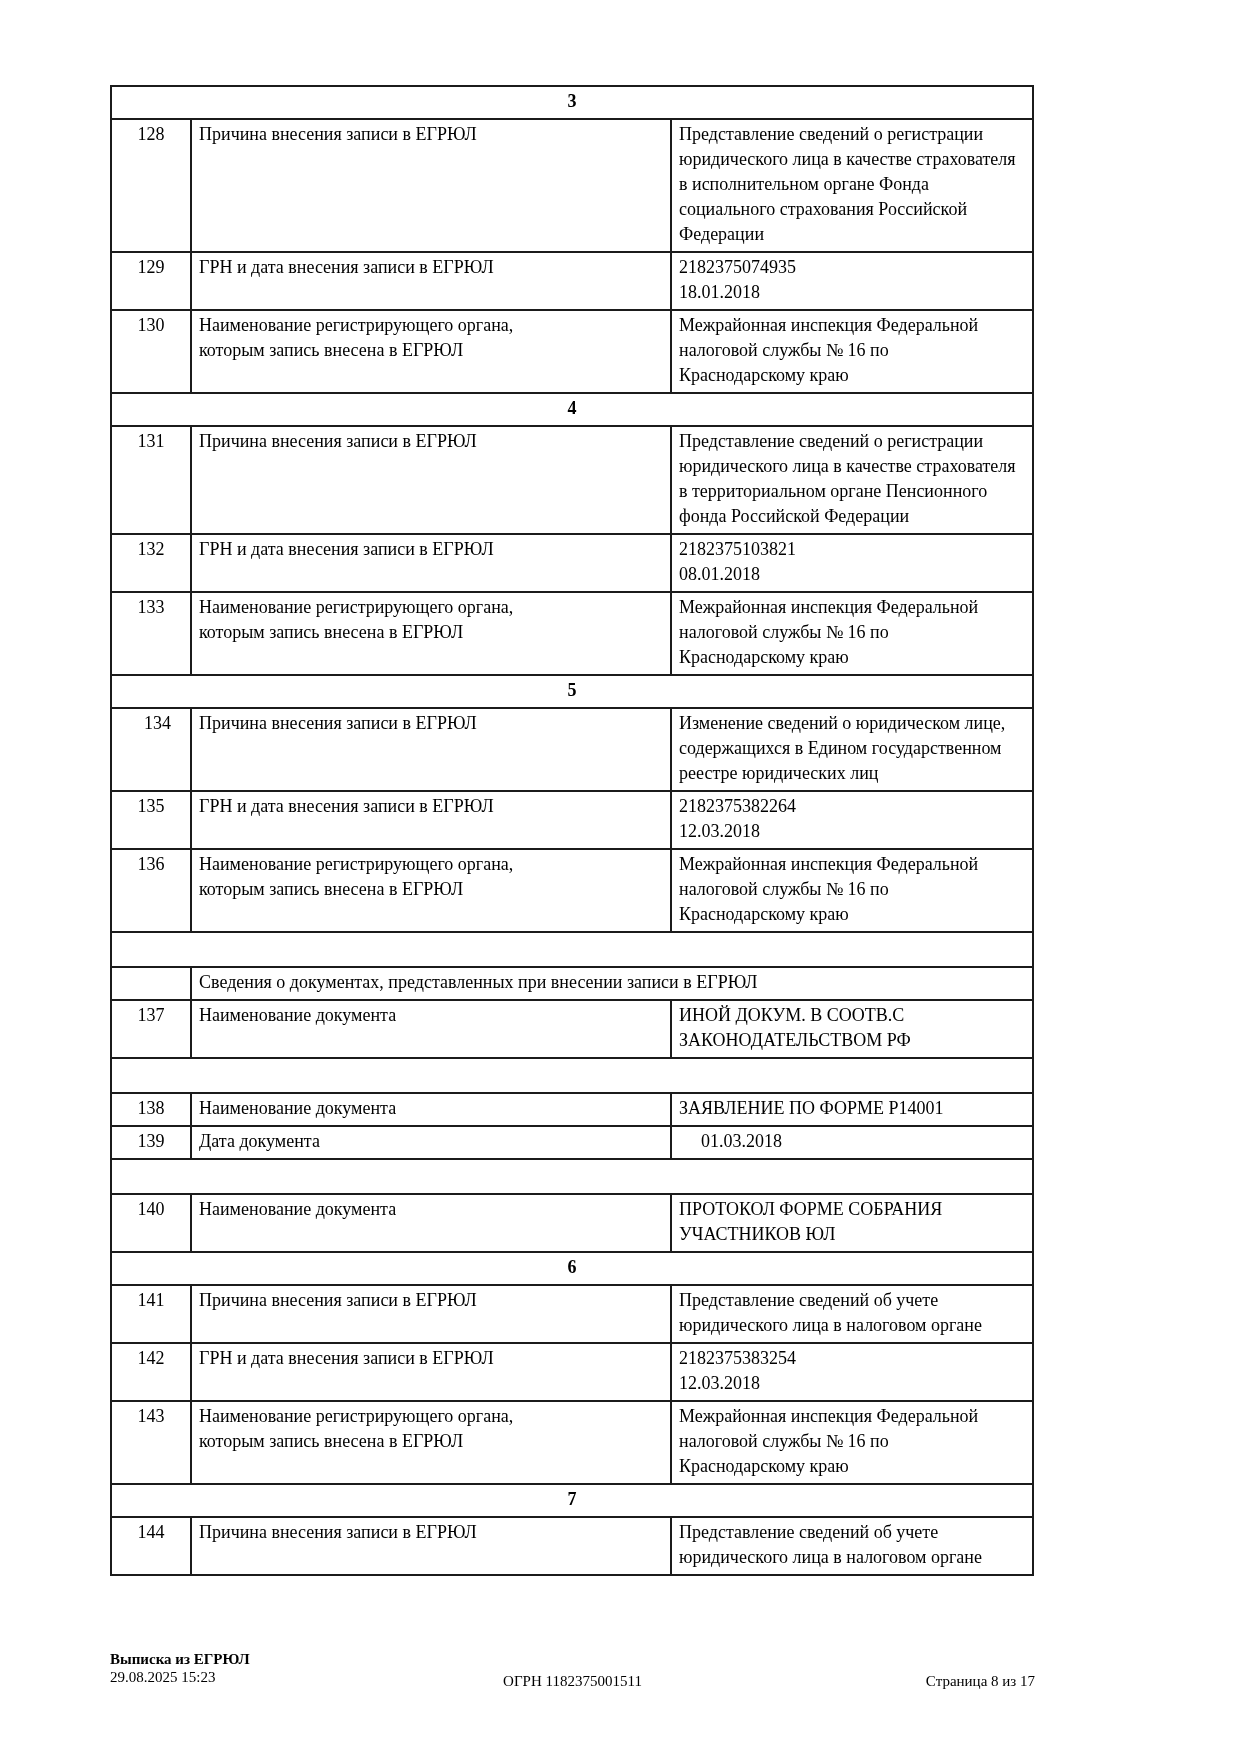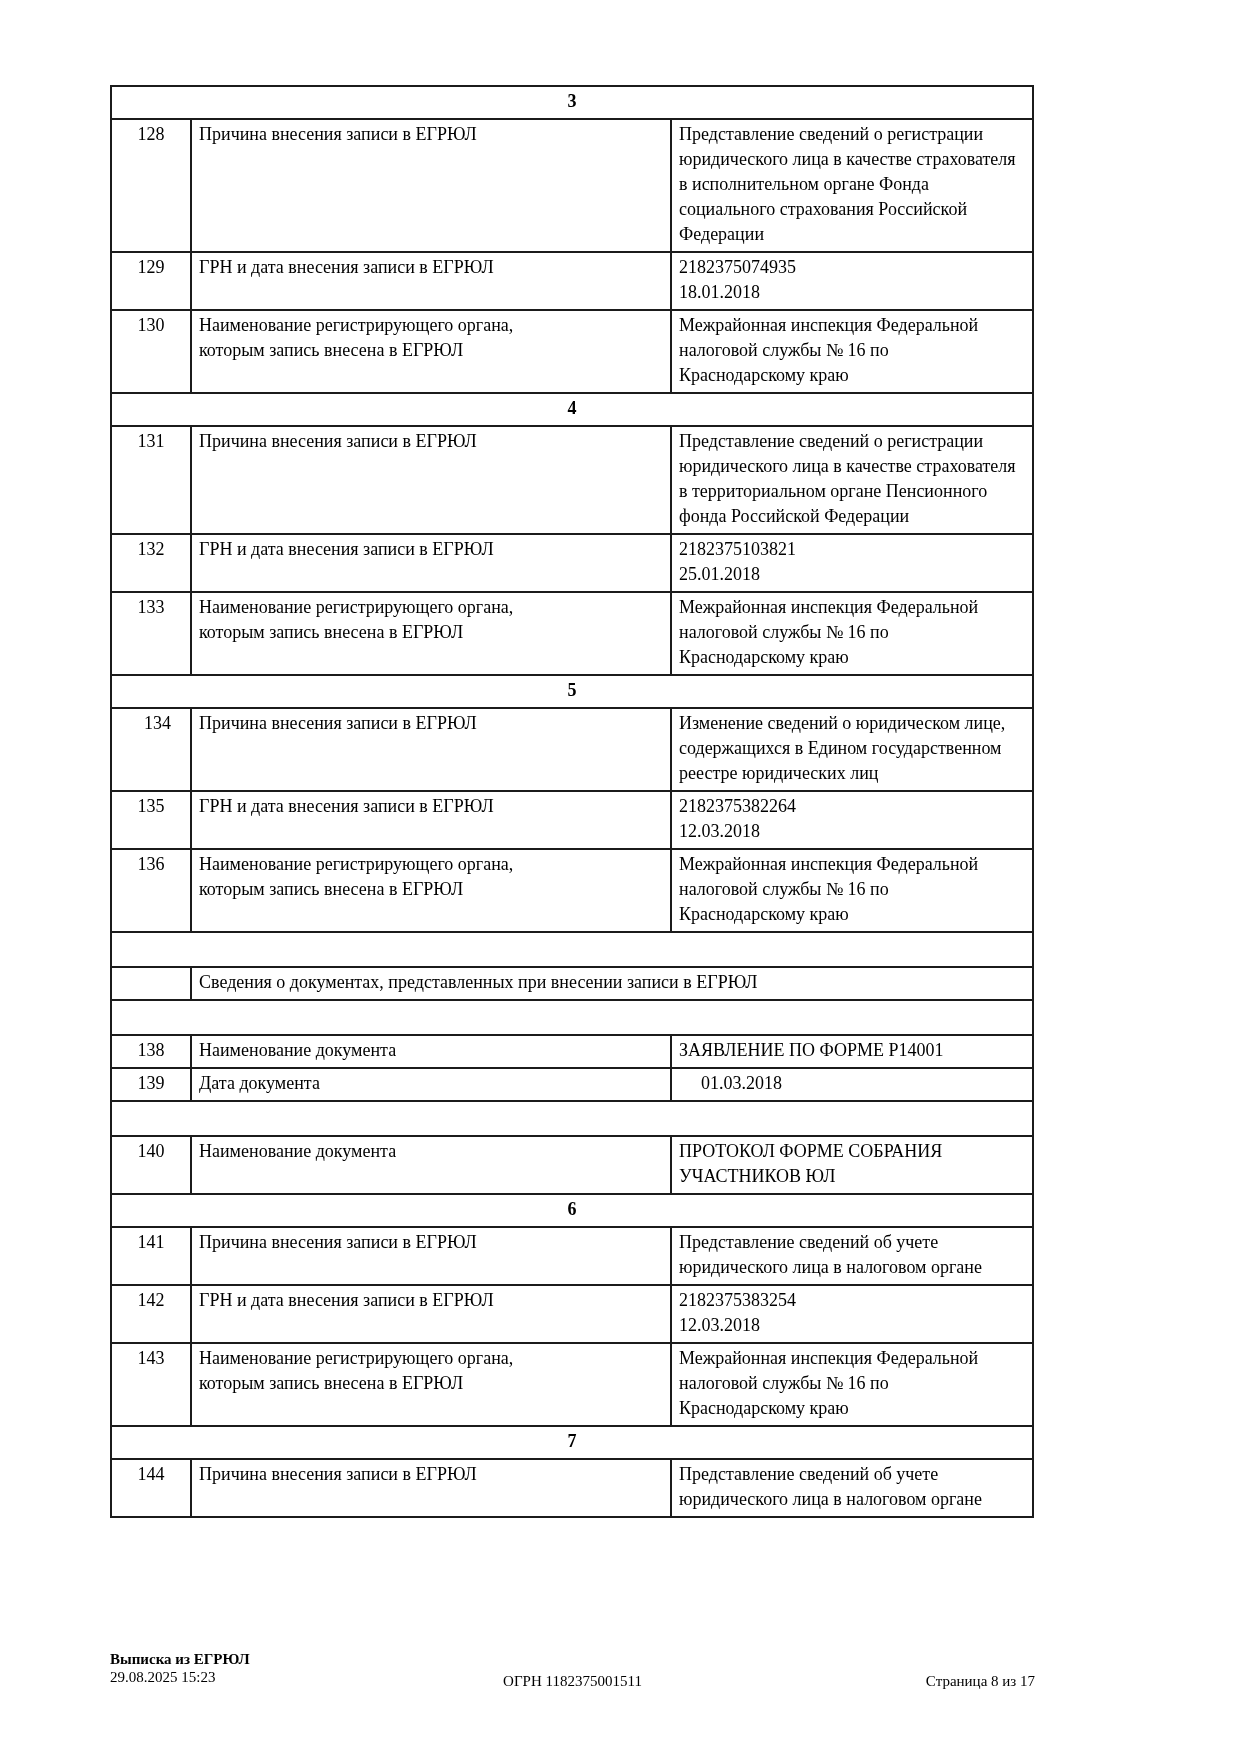--- a/index.html
+++ b/index.html
@@ -132,21 +132,21 @@
           <td class="label-cell" style="border-color: rgb(27, 27, 27);">Причина внесения записи в ЕГРЮЛ</td>
           <td class="value-cell" style="border-color: rgb(27, 27, 27);">Представление сведений о регистрации
 юридического лица в качестве страхователя
 в территориальном органе Пенсионного
 фонда Российской Федерации</td>
         </tr>
         <tr>
           <td class="num-cell" style="border-color: rgb(27, 27, 27);">132</td>
           <td class="label-cell" style="border-color: rgb(27, 27, 27);">ГРН и дата внесения записи в ЕГРЮЛ</td>
           <td class="value-cell" style="border-color: rgb(27, 27, 27);">2182375103821
-25.01.2018</td>
+08.01.2018</td>
         </tr>
         <tr>
           <td class="num-cell" style="border-color: rgb(27, 27, 27);">133</td>
           <td class="label-cell" style="border-color: rgb(27, 27, 27);">Наименование регистрирующего органа,
 которым запись внесена в ЕГРЮЛ</td>
           <td class="value-cell" style="border-color: rgb(27, 27, 27);">Межрайонная инспекция Федеральной
 налоговой службы № 16 по
 Краснодарскому краю</td>
         </tr>
         <tr>
@@ -172,20 +172,26 @@
           <td class="value-cell" style="border-color: rgb(27, 27, 27);">Межрайонная инспекция Федеральной
 налоговой службы № 16 по
 Краснодарскому краю</td>
         </tr>
         <tr>
           <td class="empty-cell" colspan="3" style="border-color: rgb(27, 27, 27);"></td>
         </tr>
         <tr>
           <td class="num-cell" colspan="1" style="border-color: rgb(27, 27, 27);"></td>
           <td class="subsection-cell" colspan="2" style="border-color: rgb(27, 27, 27);">Сведения о документах, представленных при внесении записи в ЕГРЮЛ</td>
+        </tr>
+        <tr>
+          <td class="num-cell" style="border-color: rgb(27, 27, 27);">137</td>
+          <td class="label-cell" style="border-color: rgb(27, 27, 27);">Наименование документа</td>
+          <td class="value-cell" style="border-color: rgb(27, 27, 27);">ИНОЙ ДОКУМ. В СООТВ.С
+ЗАКОНОДАТЕЛЬСТВОМ РФ</td>
         </tr>
         <tr>
           <td class="empty-cell" colspan="3" style="border-color: rgb(27, 27, 27);"></td>
         </tr>
         <tr>
           <td class="num-cell" style="border-color: rgb(27, 27, 27);">138</td>
           <td class="label-cell" style="border-color: rgb(27, 27, 27);">Наименование документа</td>
           <td class="value-cell" style="border-color: rgb(27, 27, 27);">ЗАЯВЛЕНИЕ ПО ФОРМЕ Р14001</td>
         </tr>
         <tr>

